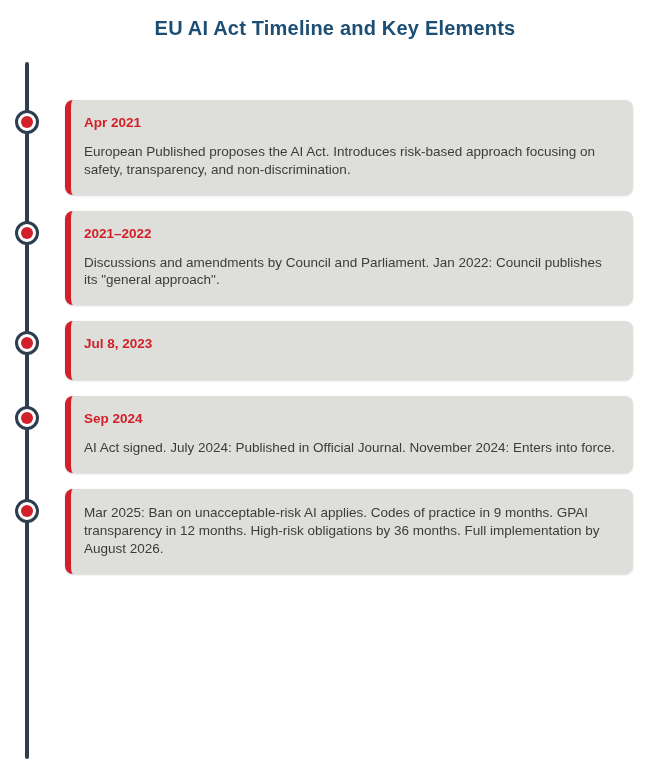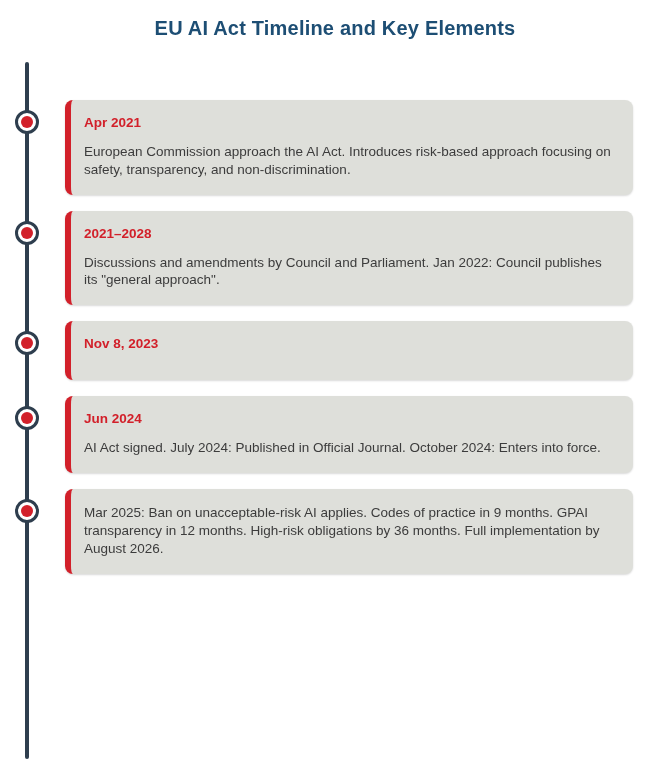--- a/index.html
+++ b/index.html
@@ -92,51 +92,51 @@
 <div class="container" style="--title-color: #1d4e74; --accent-red: #d2202a; --rail-color: #2e3e4e; --card-bg: #dedfda; --body-text: #3c3c3c;">
   <h1 class="title">EU AI Act Timeline and Key Elements</h1>
   <div class="rail"></div>
   <div class="items" id="items">
   <div class="item">
     <span class="dot">
       <span class="dot-inner"></span>
     </span>
     <div class="card">
       <div class="date">Apr 2021</div>
-      <div class="desc">European Commission approach the AI Act. Introduces risk-based approach focusing on safety, transparency, and non-discrimination.</div>
+      <div class="desc">European Published proposes the AI Act. Introduces risk-based approach focusing on safety, transparency, and non-discrimination.</div>
     </div>
   </div>
 
   <div class="item">
     <span class="dot">
       <span class="dot-inner"></span>
     </span>
     <div class="card">
-      <div class="date">2021–2028</div>
+      <div class="date">2021–2022</div>
       <div class="desc">Discussions and amendments by Council and Parliament. Jan 2022: Council publishes its "general approach".</div>
     </div>
   </div>
 
 
   <div class="item">
     <span class="dot">
       <span class="dot-inner"></span>
     </span>
     <div class="card">
-      <div class="date">Nov 8, 2023</div>
+      <div class="date">Jul 8, 2023</div>
     </div>
   </div>
 
   <div class="item">
     <span class="dot">
       <span class="dot-inner"></span>
     </span>
     <div class="card">
-      <div class="date">Jun 2024</div>
-      <div class="desc">AI Act signed. July 2024: Published in Official Journal. October 2024: Enters into force.</div>
+      <div class="date">Sep 2024</div>
+      <div class="desc">AI Act signed. July 2024: Published in Official Journal. November 2024: Enters into force.</div>
     </div>
   </div>
 
   <div class="item">
     <span class="dot">
       <span class="dot-inner"></span>
     </span>
     <div class="card">
       <div class="desc">Mar 2025: Ban on unacceptable-risk AI applies. Codes of practice in 9 months. GPAI transparency in 12 months. High-risk obligations by 36 months. Full implementation by August 2026.</div>
     </div>

